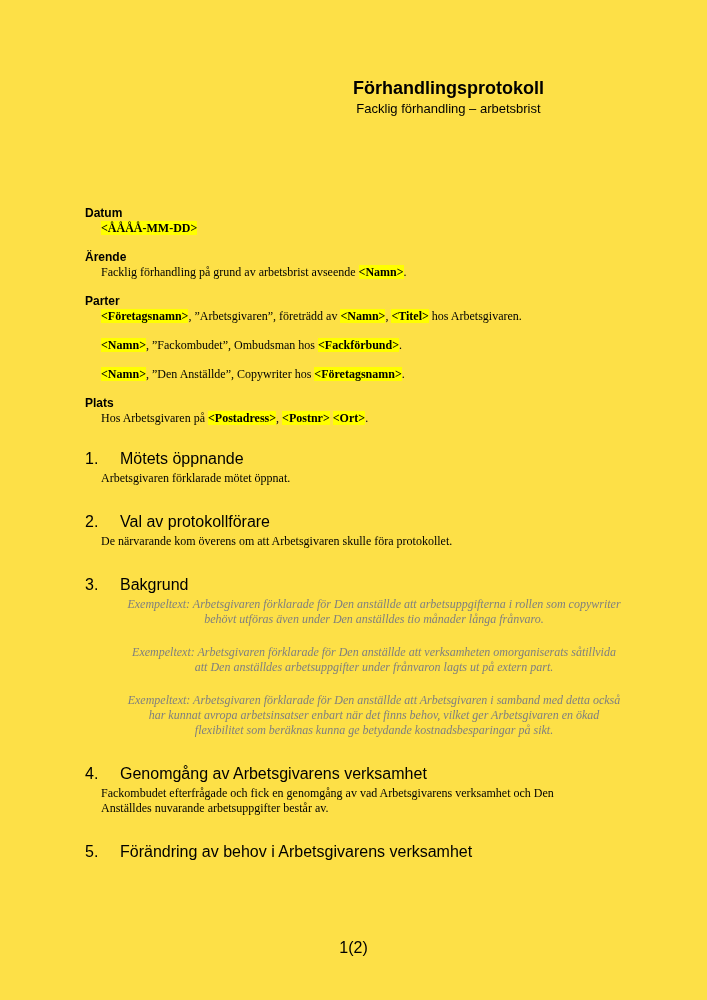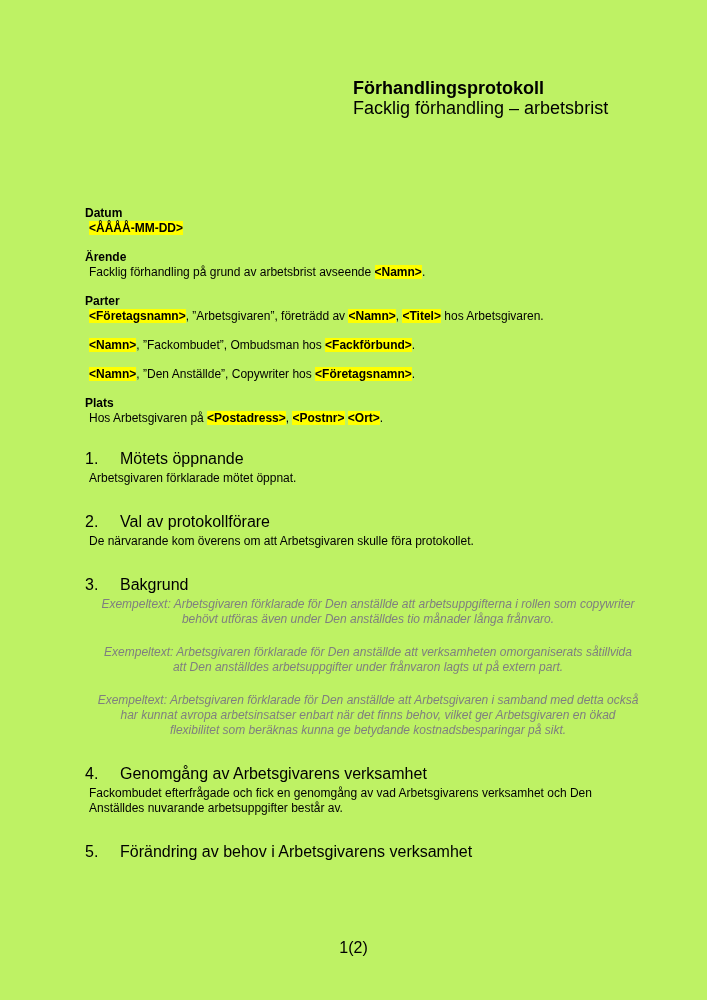--- a/index.html
+++ b/index.html
@@ -4,53 +4,55 @@
 <style>
   html, body {
     margin: 0;
     padding: 0;
     background: #ffffff;
   }
   .page {
     position: relative;
     width: 707px;
     height: 1000px;
-    background: #bef264;
+    background: #fde047;
     font-family: "Liberation Sans", sans-serif;
     color: #000000;
     overflow: hidden;
   }
   .doc-header {
     position: absolute;
     left: 353px;
     top: 77px;
   }
   .doc-title {
     font-size: 18px;
     font-weight: bold;
     line-height: 23px;
     margin: 0;
   }
   .doc-subtitle {
-    font-size: 18px;
+    font-size: 13px;
     line-height: 17px;
+    text-align: center;
   }
   .doc-body {
     position: absolute;
     left: 85px;
     top: 206px;
     width: 562px;
     font-size: 12px;
     line-height: 15px;
   }
   .meta-block { margin: 0 0 14px 0; }
   .meta-label { font-weight: bold; }
   .doc-body p {
-    margin: 0 0 14px 4px;
+    margin: 0 0 14px 16px;
     white-space: pre-line;
+    font-family: Liberation Serif, serif;
   }
   .meta-block p:last-child { margin-bottom: 0; }
   .hl { background: #ffff00; }
   .b  { font-weight: bold; }
   h2.sec-heading {
     font-size: 16px;
     line-height: 17px;
     font-weight: normal;
     margin: 27px 0 4px 0;
   }

